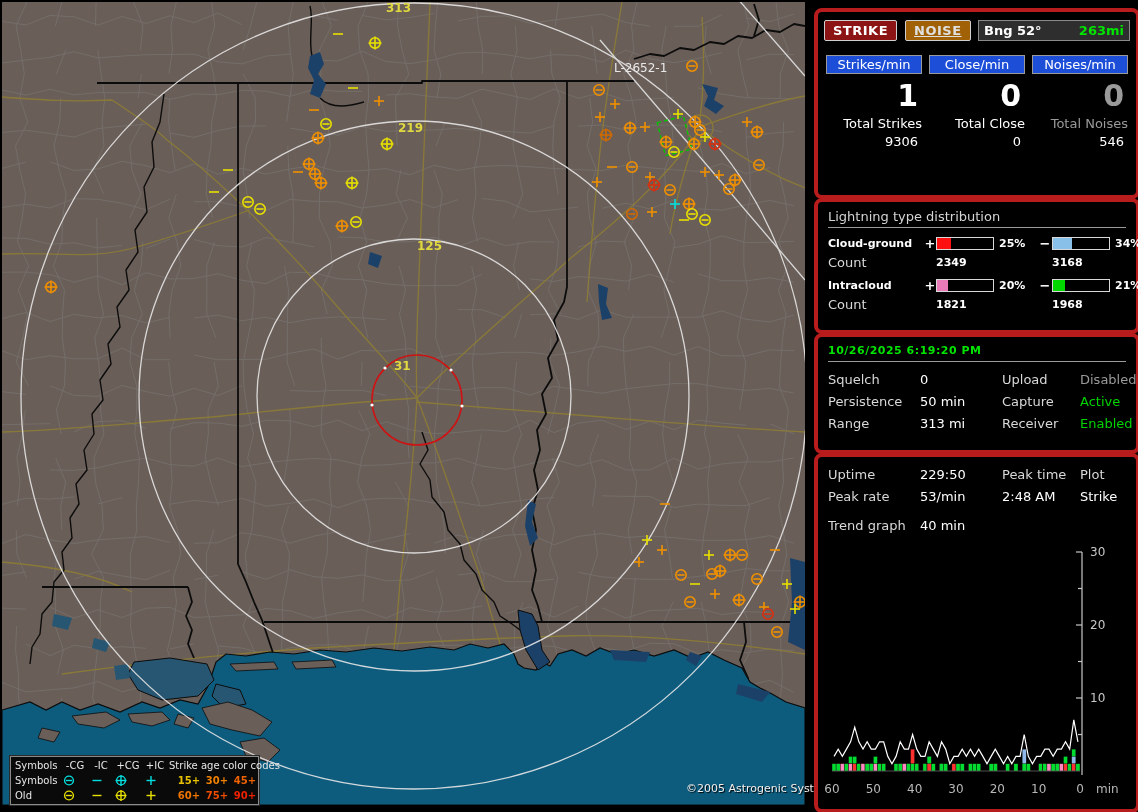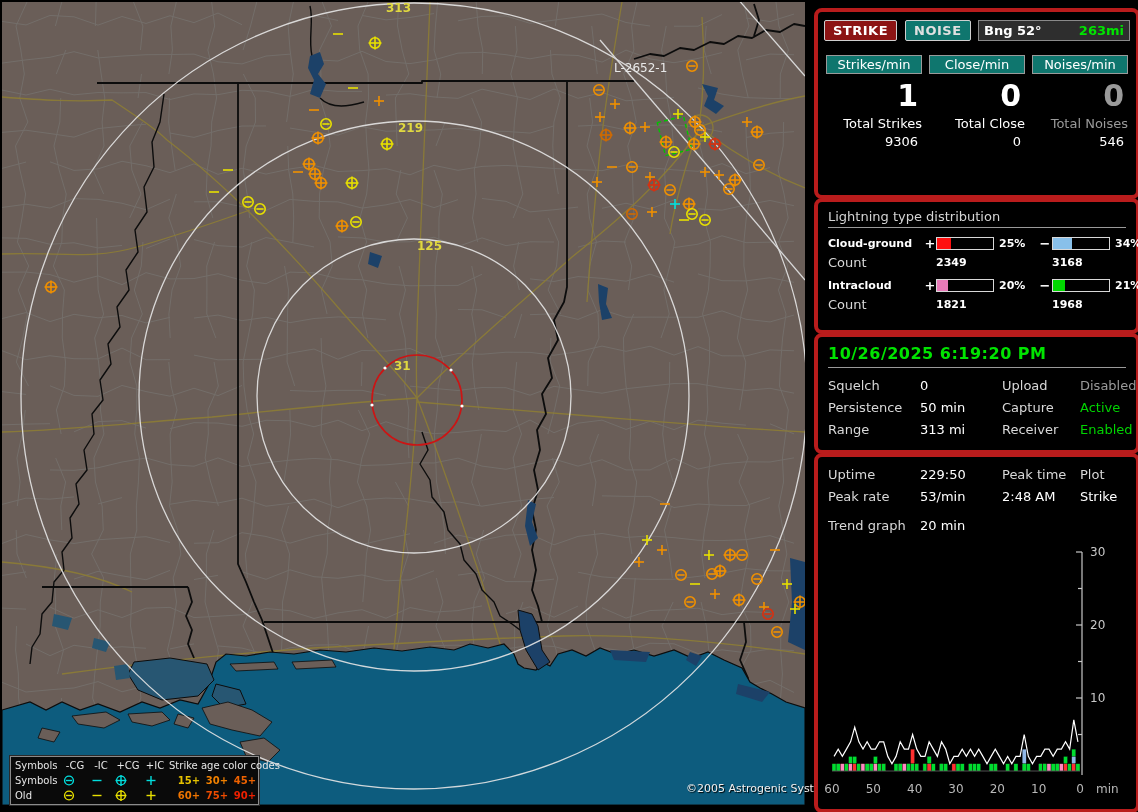--- a/index.html
+++ b/index.html
@@ -22,43 +22,43 @@
   .box{position:absolute;left:814px;width:318px;background:#000;border:4px solid #b91c1c;
        border-radius:8px;color:#fff;font-size:13px;}
   .box1{top:8px;height:183px;}
   .box2{top:198px;height:128px;}
   .box3{top:333px;height:113px;}
   .box4{top:453px;height:352px;}
   .row1{display:flex;align-items:center;margin:8px 6px 0 6px;}
   .btn{font-family:inherit;font-weight:bold;font-size:13px;height:21px;padding:0 8px;
        border:1px solid #cfcfcf;border-radius:2px;cursor:pointer;letter-spacing:.5px;}
   .btn.strike{background:#8c1414;color:#fff;margin-right:8px;}
-  .btn.noise{background:#0f766e;color:#e0e0e0;}
+  .btn.noise{background:#a16207;color:#e0e0e0;text-decoration:underline;}
   .bng{margin-left:auto;background:#2e2e2e;border:1px solid #8a8a8a;height:19px;width:140px;
        display:flex;align-items:center;padding:0 5px;font-weight:bold;}
   .bng .mi{margin-left:auto;color:#00e400;}
   .cols{display:flex;justify-content:space-between;margin:14px 8px 0 8px;}
   .col{width:96px;display:flex;flex-direction:column;align-items:flex-end;}
-  .chip{align-self:stretch;text-align:center;background:#0f766e;border:1px solid #9a9a9a;
+  .chip{align-self:stretch;text-align:center;background:#1d4ed8;border:1px solid #9a9a9a;
         color:#fff;font-size:13px;padding:1px 0;margin-bottom:6px;}
   .big{font-size:30px;font-weight:bold;line-height:32px;margin-right:4px;}
   .tlabel{font-size:13px;margin:4px 0 3px 0;}
   .tval{font-size:13px;margin-right:4px;}
   .dim{color:#9a9a9a;}
   .green{color:#00d400;}
   .d-title{color:#d4d4d4;margin:7px 10px 0 10px;padding-bottom:3px;border-bottom:1px solid #9a9a9a;}
   .d-row{display:grid;grid-template-columns:96px 12px 58px 44px 14px 58px 44px;
          align-items:center;margin:8px 6px 0 10px;}
   .d-row.cnt{margin-top:4px;}
   .d-row b{font-size:11px;}
   .sign{font-weight:bold;text-align:center;}
   .bar{height:11px;border:1px solid #d8d8d8;background:#000;}
   .bar .fill{height:100%;}
   .pct{font-weight:bold;padding-left:5px;}
-  .dt{color:#00e400;font-weight:bold;font-size:16px;margin:7px 10px 0 10px;padding-bottom:4px;
+  .dt{color:#00e400;font-weight:bold;font-size:11px;margin:7px 10px 0 10px;padding-bottom:4px;
       border-bottom:1px solid #9a9a9a;letter-spacing:.5px;}
   .grid4{display:grid;grid-template-columns:92px 82px 78px auto;margin:10px 10px 0 10px;
          row-gap:7px;font-size:13px;}
   .lab{color:#d8d8d8;}
   .trendrow{display:grid;grid-template-columns:92px auto;margin:14px 10px 0 10px;font-size:13px;}
   #trend{position:absolute;left:4px;top:84px;}
 </style>
 </head>
 <body>
 
@@ -878,21 +878,21 @@
       <span>229:50</span>
       <span class="lab">Peak time</span>
       <span class="lab">Plot</span>
       <span class="lab">Peak rate</span>
       <span>53/min</span>
       <span>2:48 AM</span>
       <span>Strike</span>
     </div>
     <div class="trendrow">
       <span class="lab">Trend graph</span>
-      <span>20 min</span>
+      <span>40 min</span>
     </div>
     <svg id="trend" width="310" height="262" viewBox="0 0 310 262">
         <line x1="260" y1="11" x2="260" y2="234" stroke="#c8c8c8" stroke-width="1.2"></line>
         <line x1="256" y1="193.5" x2="260" y2="193.5" stroke="#c8c8c8" stroke-width="1.2"></line>
         <line x1="254" y1="157" x2="260" y2="157" stroke="#c8c8c8" stroke-width="1.2"></line>
         <text x="268" y="161" fill="#c8c8c8" font-size="12">10</text>
         <line x1="256" y1="120.5" x2="260" y2="120.5" stroke="#c8c8c8" stroke-width="1.2"></line>
         <line x1="254" y1="84" x2="260" y2="84" stroke="#c8c8c8" stroke-width="1.2"></line>
         <text x="268" y="88" fill="#c8c8c8" font-size="12">20</text>
         <line x1="256" y1="47.5" x2="260" y2="47.5" stroke="#c8c8c8" stroke-width="1.2"></line>

